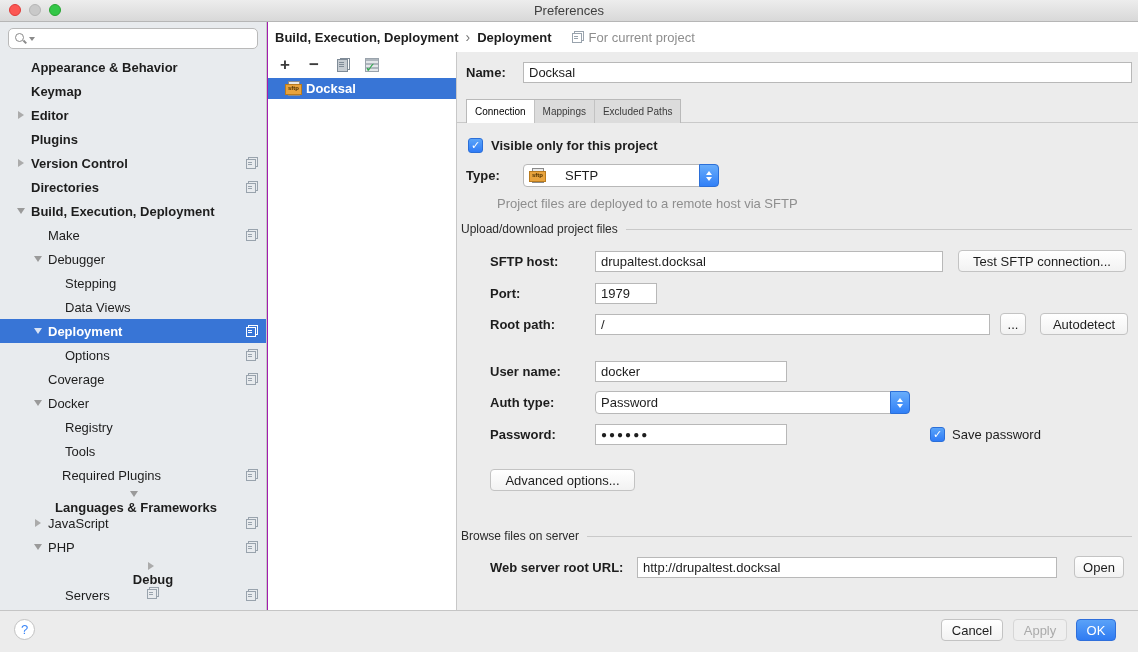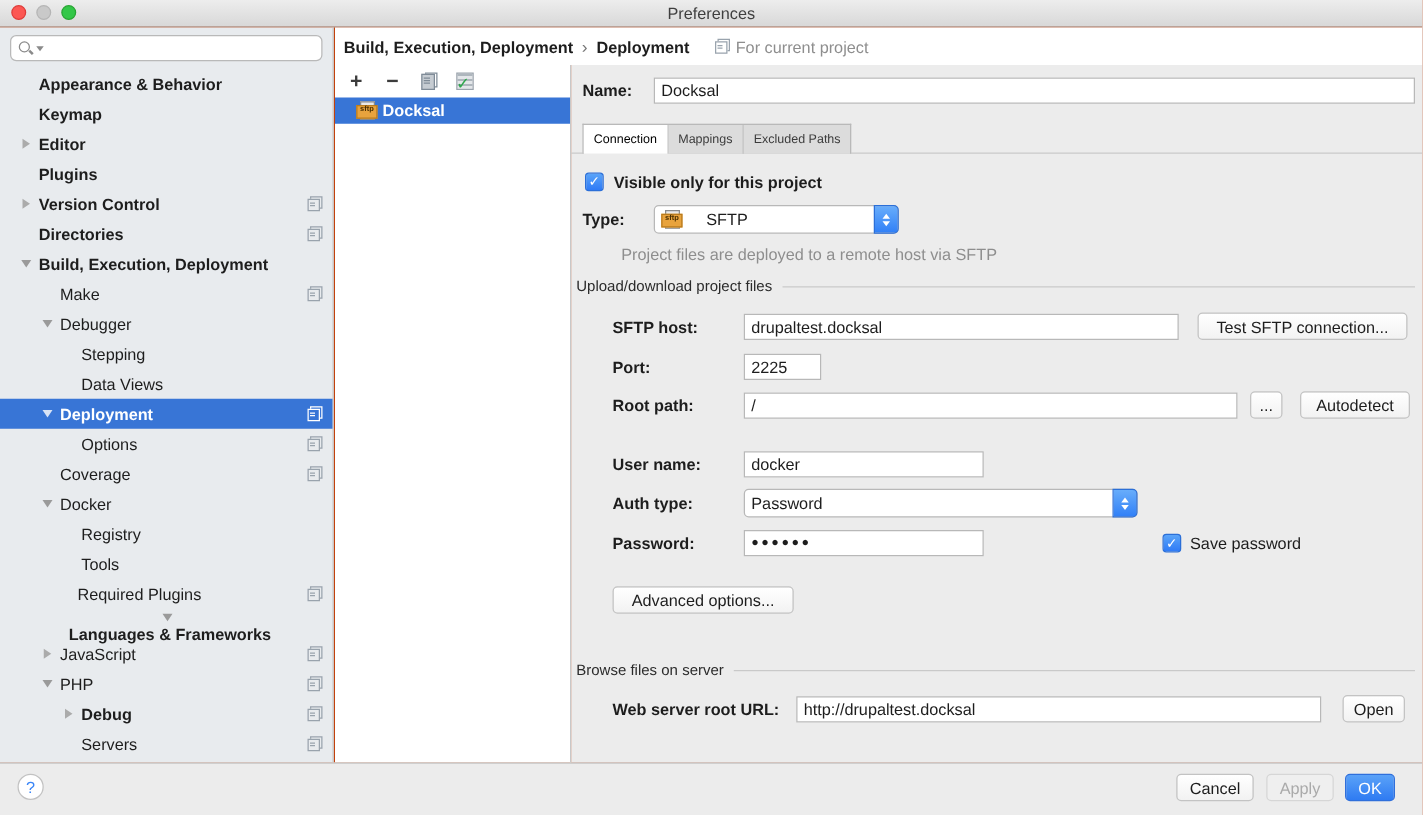--- a/index.html
+++ b/index.html
@@ -1,18 +1,18 @@
 <!DOCTYPE html>
 <html><head>
 <meta charset="utf-8">
 <style>
   * { margin:0; padding:0; box-sizing:border-box; }
   html,body { width:1138px; height:652px; background:#ECECEC; }
   body { font-family:"Liberation Sans","DejaVu Sans",sans-serif; font-size:13px; color:#1d1d1d; }
-  .window { position:relative; width:1138px; height:652px; overflow:hidden; background:#c2410c; }
+  .window { position:relative; width:1138px; height:652px; overflow:hidden; background:#a21caf; }
 
   
   .titlebar { position:absolute; left:0; top:0; width:1138px; height:22px;
     background:linear-gradient(#EDEDED,#D8D8D8); border-bottom:1px solid #B6B6B6;
     display:flex; align-items:center; justify-content:center; }
   .title { color:#3f3f3f; font-size:13px; }
   .lights { position:absolute; left:9px; top:4px; display:flex; gap:8px; }
   .light { width:12px; height:12px; border-radius:50%; }
   .light.red { background:#FC5753; border:1px solid #DF3B38; }
   .light.min { background:#C9C9C9; border:1px solid #B5B5B5; }
@@ -256,21 +256,21 @@
           <span class="ppicon"></span>
         </div>
         <div class="srow" style="padding-left: 31px; justify-content: center;">
           <span class="arrowbox">
             <span class="tri-open"></span>
           </span>
           <span class="slabel">PHP</span>
           <span class="sp"></span>
           <span class="ppicon"></span>
         </div>
-        <div class="srow" style="padding-left: 48px;">
+        <div class="srow" style="padding-left: 48px; flex-direction: column;">
           <span class="arrowbox">
             <span class="tri-closed"></span>
           </span>
           <span class="slabel b">Debug</span>
           <span class="sp"></span>
           <span class="ppicon"></span>
         </div>
         <div class="srow" style="padding-left: 48px;">
           <span class="arrowbox"></span>
           <span class="slabel">Servers</span>
@@ -351,21 +351,21 @@
     </div>
 
     <div class="frow" style="left:33px; top:198px; right:6px; height:22px;">
       <span class="flabel" style="width:105px;">SFTP host:</span>
       <span class="tf" style="width:348px;">drupaltest.docksal</span>
       <span class="btn" style="margin-left:15px; width:168px;">Test SFTP connection...</span>
     </div>
 
     <div class="frow" style="left:33px; top:230px; height:22px;">
       <span class="flabel" style="width:105px;">Port:</span>
-      <span class="tf" style="width:62px;">2225</span>
+      <span class="tf" style="width:62px;">1979</span>
     </div>
 
     <div class="frow" style="left:33px; top:261px; right:6px; height:22px;">
       <span class="flabel" style="width:105px;">Root path:</span>
       <span class="tf" style="width:395px;">/</span>
       <span class="btn" style="margin-left:10px; width:26px; padding:0;">...</span>
       <span class="btn" style="margin-left:14px; width:88px;">Autodetect</span>
     </div>
 
     <div class="frow" style="left:33px; top:308px; height:22px;">

